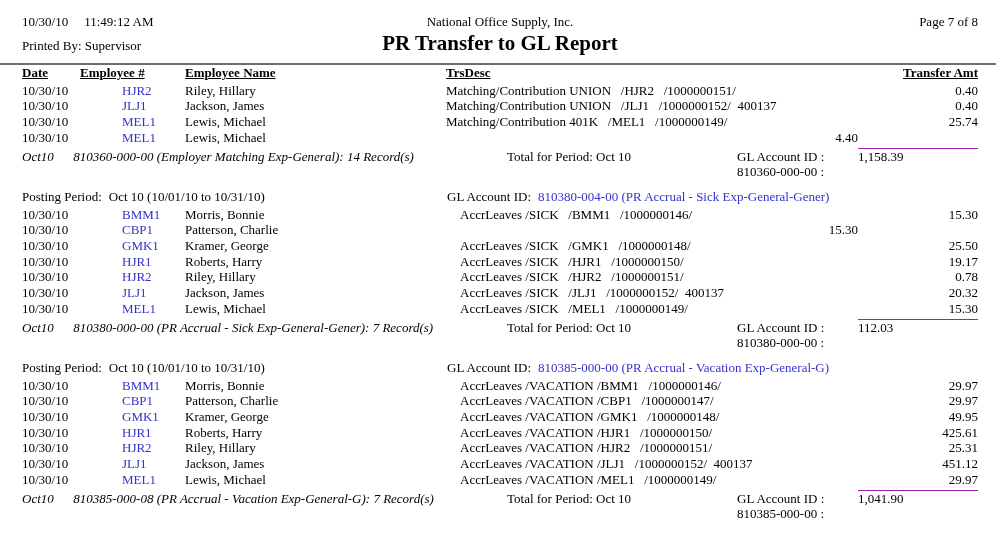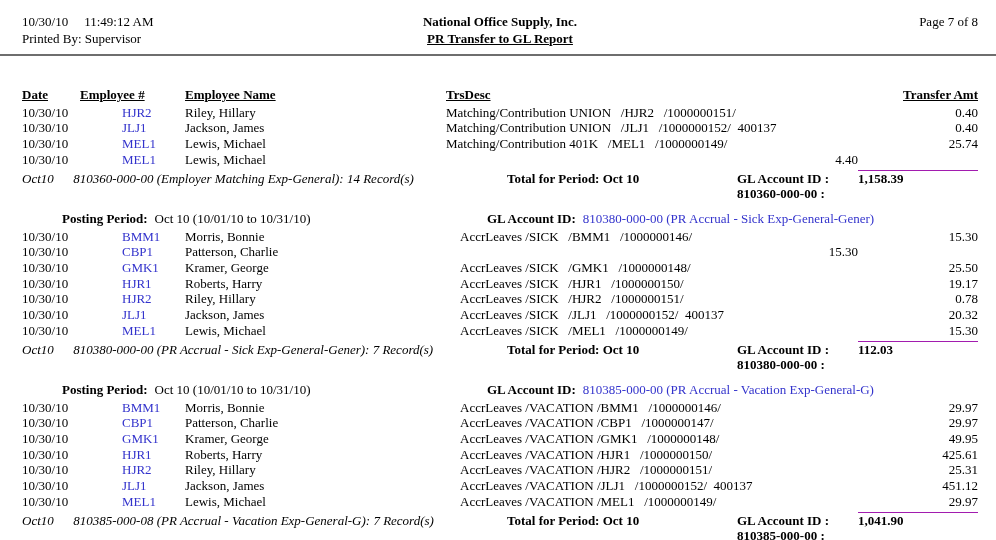--- a/index.html
+++ b/index.html
@@ -9,40 +9,40 @@
     font-size:13px; color:#000;
   }
   .page { width:996px; height:540px; padding:14px 18px 0 22px; position:relative; }
 
   
   .hdr-row { display:grid; grid-template-columns:1fr auto 1fr; align-items:baseline; }
   .hdr-left  { text-align:left; }
   .hdr-center{ text-align:center; }
   .hdr-right { text-align:right; }
   .hdr-time { margin-left:16px; }
-  .bold { font-weight:bold; }
-  .report-title { font-size:13px; font-weight:bold; margin-top:1px;text-decoration:underline; }
+  .bold { font-weight:normal; }
+  .report-title { font-size:21px; font-weight:bold; margin-top:1px; }
   .rule { height:2px; background:#6e6e6e; margin:7px -18px 0 -22px; border:0; }
 
   
   .row { display:grid; line-height:15.7px; align-items:baseline; }
   .colhead, .datarow { grid-template-columns:58px 105px 261px 412px 120px; }
-  .colhead { margin-top:31px; margin-bottom:2px; font-weight:bold; }
+  .colhead { margin-top:0; margin-bottom:2px; font-weight:bold; }
   .colhead span { text-decoration:underline; }
   .colhead .c-amt { text-decoration:underline; }
   .c-amt { text-align:right; }
   .c-desc { white-space:pre; }
   .c-desc.ind { padding-left:14px; }
   .link { color:var(--link,#3333CC); cursor:pointer;margin-left:42px; }
 
   .totalrow { grid-template-columns:485px 230px 1fr 120px; margin-top:2px; margin-bottom:1px; }
   .t-summary { white-space:pre; font-style:italic; }
   .t-amt { text-align:left; border-top:1px solid #a21caf; }
 
-  .sechead { grid-template-columns:425px 1fr; margin-top:9px; margin-bottom:2px;margin-left:40px; }
+  .sechead { grid-template-columns:425px 1fr; margin-top:9px; margin-bottom:2px; }
   .sh-val { margin-left:7px; }
   .sh-gl-val { margin-left:7px; }
 </style>
 </head>
 <body>
 
 <div class="page">
 
   <div class="hdr-row">
     <div class="hdr-left">
@@ -97,21 +97,21 @@
         <span class="c-amt">4.40</span>
       </div>
       <div class="row totalrow">
         <span class="t-summary">Oct10      810360-000-00 (Employer Matching Exp-General): 14 Record(s)</span>
         <span class="t-period bold">Total for Period: Oct 10</span>
         <span class="t-account bold">GL Account ID : 810360-000-00 :</span>
         <span class="t-amt bold">1,158.39</span>
       </div>
       <div class="row sechead">
         <div class="sh-left"><span class="bold">Posting Period:</span><span class="sh-val">Oct 10 (10/01/10 to 10/31/10)</span></div>
-        <div class="sh-right"><span class="bold">GL Account ID:</span><span class="sh-gl-val link">810380-000-00 (PR Accrual - Sick Exp-General-Gener)</span></div>
+        <div class="sh-right"><span class="bold">GL Account ID:</span><span class="sh-gl-val link">810380-004-00 (PR Accrual - Sick Exp-General-Gener)</span></div>
       </div>
       <div class="row datarow">
         <span class="c-date">10/30/10</span>
         <span class="c-emp link">BMM1</span>
         <span class="c-name">Morris, Bonnie</span>
         <span class="c-desc ind">AccrLeaves /SICK   /BMM1   /1000000146/</span>
         <span class="c-amt">15.30</span>
       </div>
       <div class="row datarow">
         <span class="c-date">10/30/10</span>

